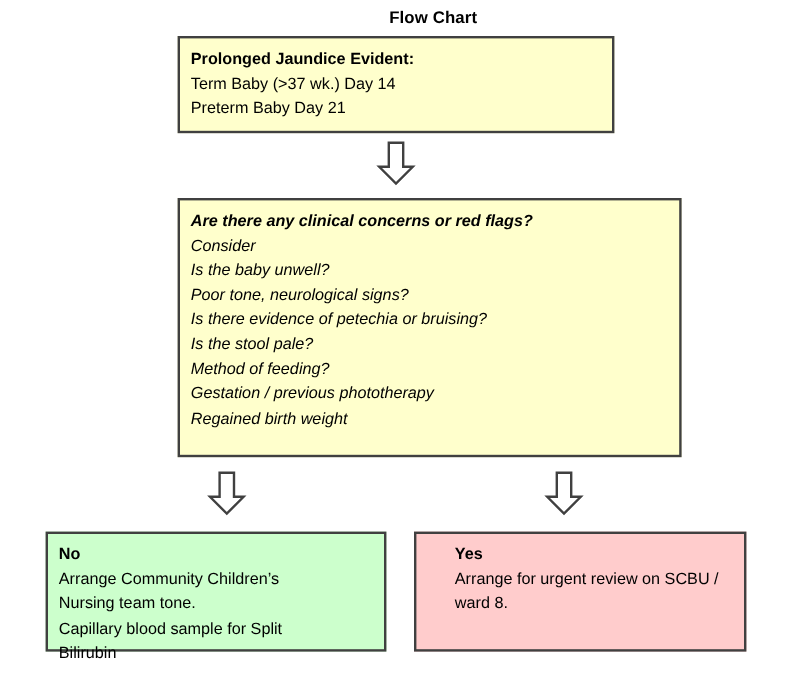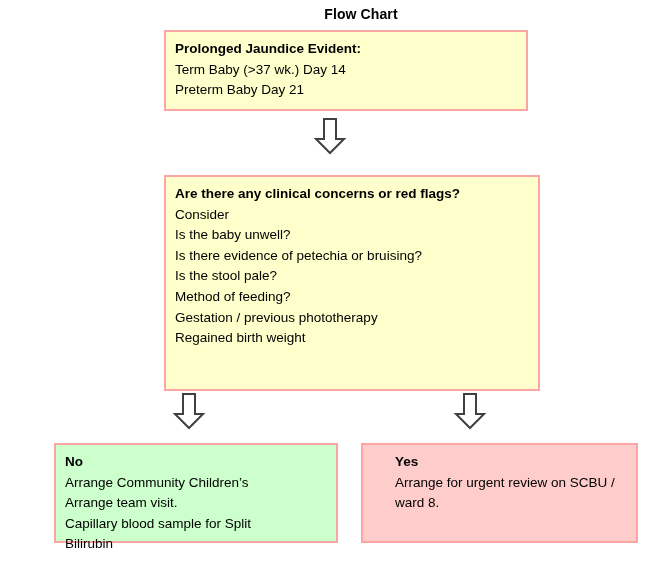--- a/index.html
+++ b/index.html
@@ -36,45 +36,44 @@
     font-weight: bold;
     line-height: 18px;
     letter-spacing: 0.1px;
     padding-left: 31px;
   }
 
   
   .node {
     position: absolute;
     box-sizing: border-box;
-    border: 2px solid #fca5a5;
+    border: 2px solid #404040;
     padding: 7px 9px 6px 9px;
-    margin-left: 16px;
   }
   .node .line {
     font-size: 13.5px;
     line-height: 20.6px;
     white-space: pre;
   }
   .node .line.head {
     font-weight: bold;
   }
 
   .node-yellow { background: #ffffcc; }
   .node-green  { background: #ccffcc; }
   .node-pink   { background: #ffcccc; }
 
   
   #node-prolonged-jaundice {
     left: 148px;  top: 30px;
     width: 364px; height: 81px;
   }
   #node-clinical-concerns {
-    left: 148px;  top: 175px;
-    width: 376px; height: 216px;
+    left: 148px;  top: 165px;
+    width: 420px; height: 216px; font-style: italic;
   }
   #node-no-branch {
     left: 38px;   top: 443px;
     width: 284px; height: 100px;
   }
   #node-yes-branch {
     left: 345px;  top: 443px;
     width: 277px; height: 100px; padding-left: 32px;
   }
 
@@ -111,20 +110,21 @@
   <div class="arrow" id="arrow-main">
     <svg viewBox="0 0 34 38" xmlns="http://www.w3.org/2000/svg">
       <polygon points="11,2 23,2 23,22 31,22 17,36 3,22 11,22"></polygon>
     </svg>
   </div>
 
   <div class="node node-yellow" id="node-clinical-concerns">
     <div class="line head">Are there any clinical concerns or red flags?</div>
     <div class="line">Consider</div>
     <div class="line">Is the baby unwell?</div>
+    <div class="line">Poor tone, neurological signs?</div>
     <div class="line">Is there evidence of petechia or bruising?</div>
     <div class="line">Is the stool pale?</div>
     <div class="line">Method of feeding?</div>
     <div class="line">Gestation / previous phototherapy</div>
     <div class="line">Regained birth weight</div>
   </div>
 
   <div class="arrow" id="arrow-no">
     <svg viewBox="0 0 34 38" xmlns="http://www.w3.org/2000/svg">
       <polygon points="11,2 23,2 23,22 31,22 17,36 3,22 11,22"></polygon>
@@ -133,21 +133,21 @@
 
   <div class="arrow" id="arrow-yes">
     <svg viewBox="0 0 34 38" xmlns="http://www.w3.org/2000/svg">
       <polygon points="11,2 23,2 23,22 31,22 17,36 3,22 11,22"></polygon>
     </svg>
   </div>
 
   <div class="node node-green" id="node-no-branch">
     <div class="line head">No</div>
     <div class="line">Arrange Community Children’s</div>
-    <div class="line">Arrange team visit.</div>
+    <div class="line">Nursing team tone.</div>
     <div class="line">Capillary blood sample for Split</div>
     <div class="line">Bilirubin</div>
   </div>
 
   <div class="node node-pink" id="node-yes-branch">
     <div class="line head">Yes</div>
     <div class="line">Arrange for urgent review on SCBU /</div>
     <div class="line">ward 8.</div>
   </div>
 

